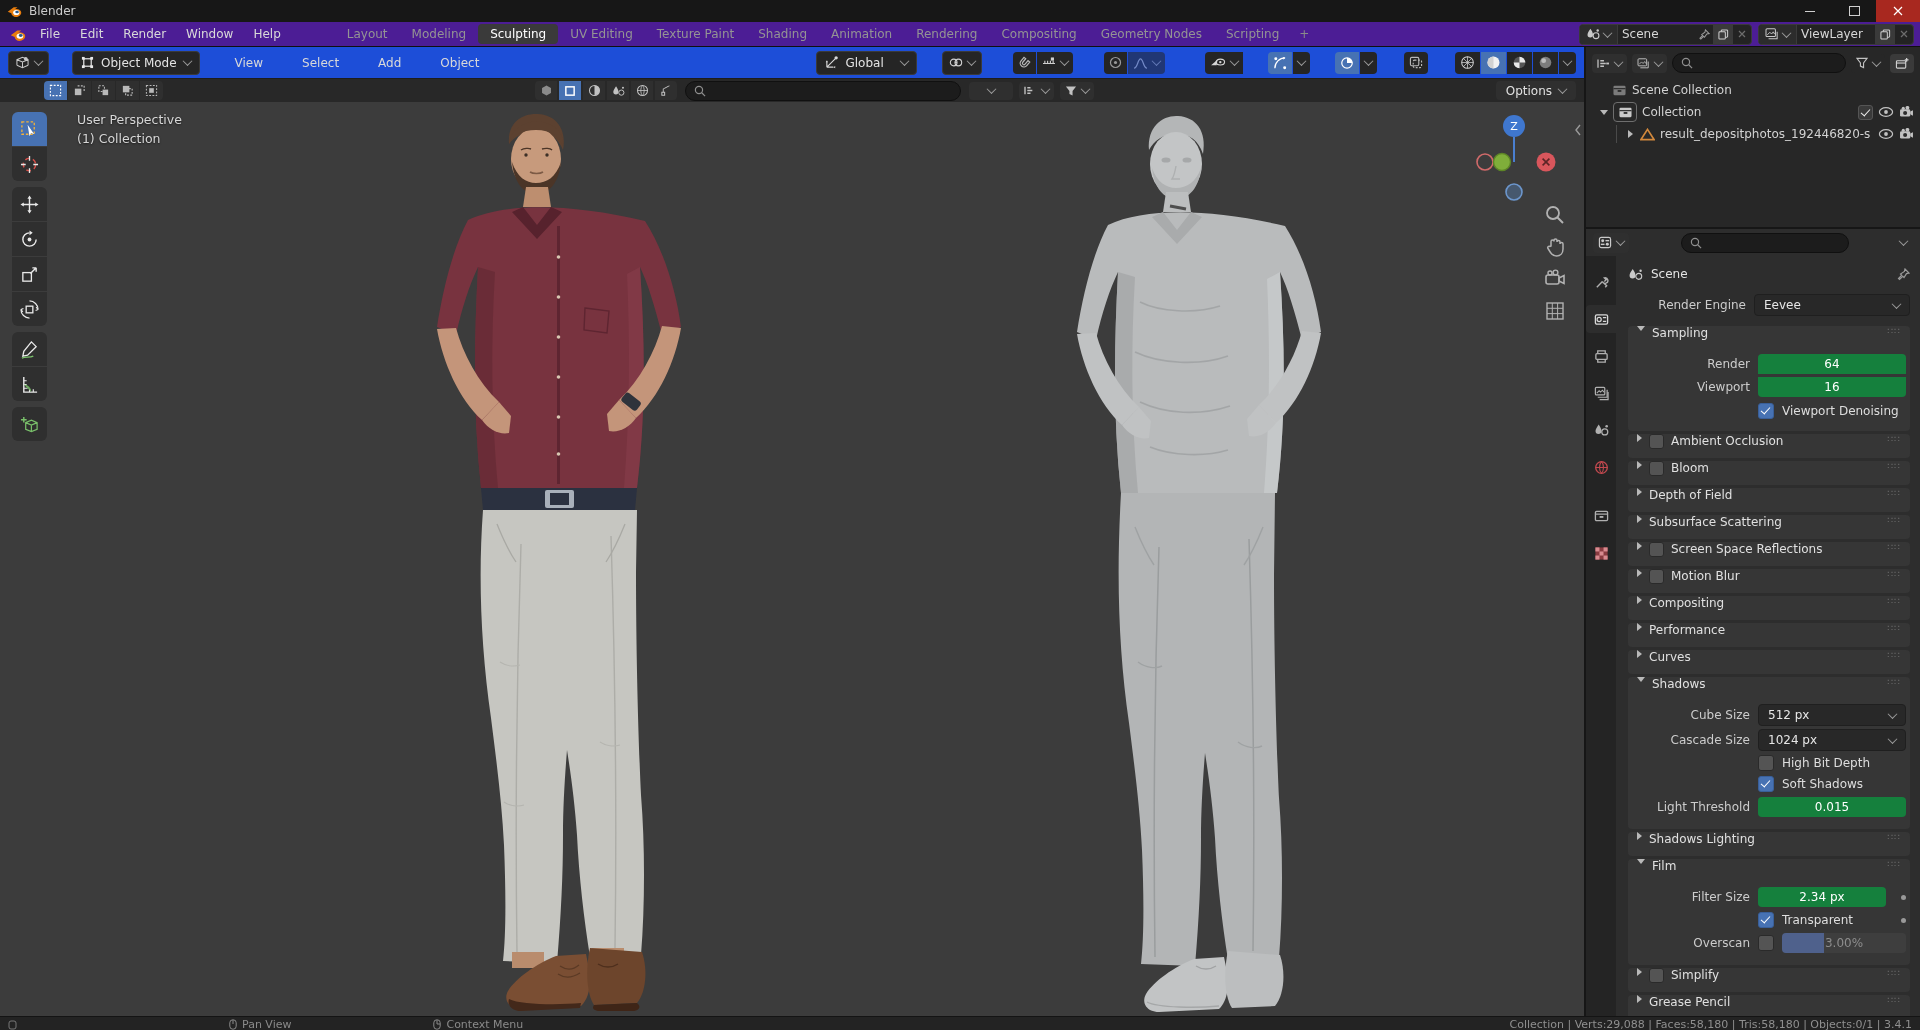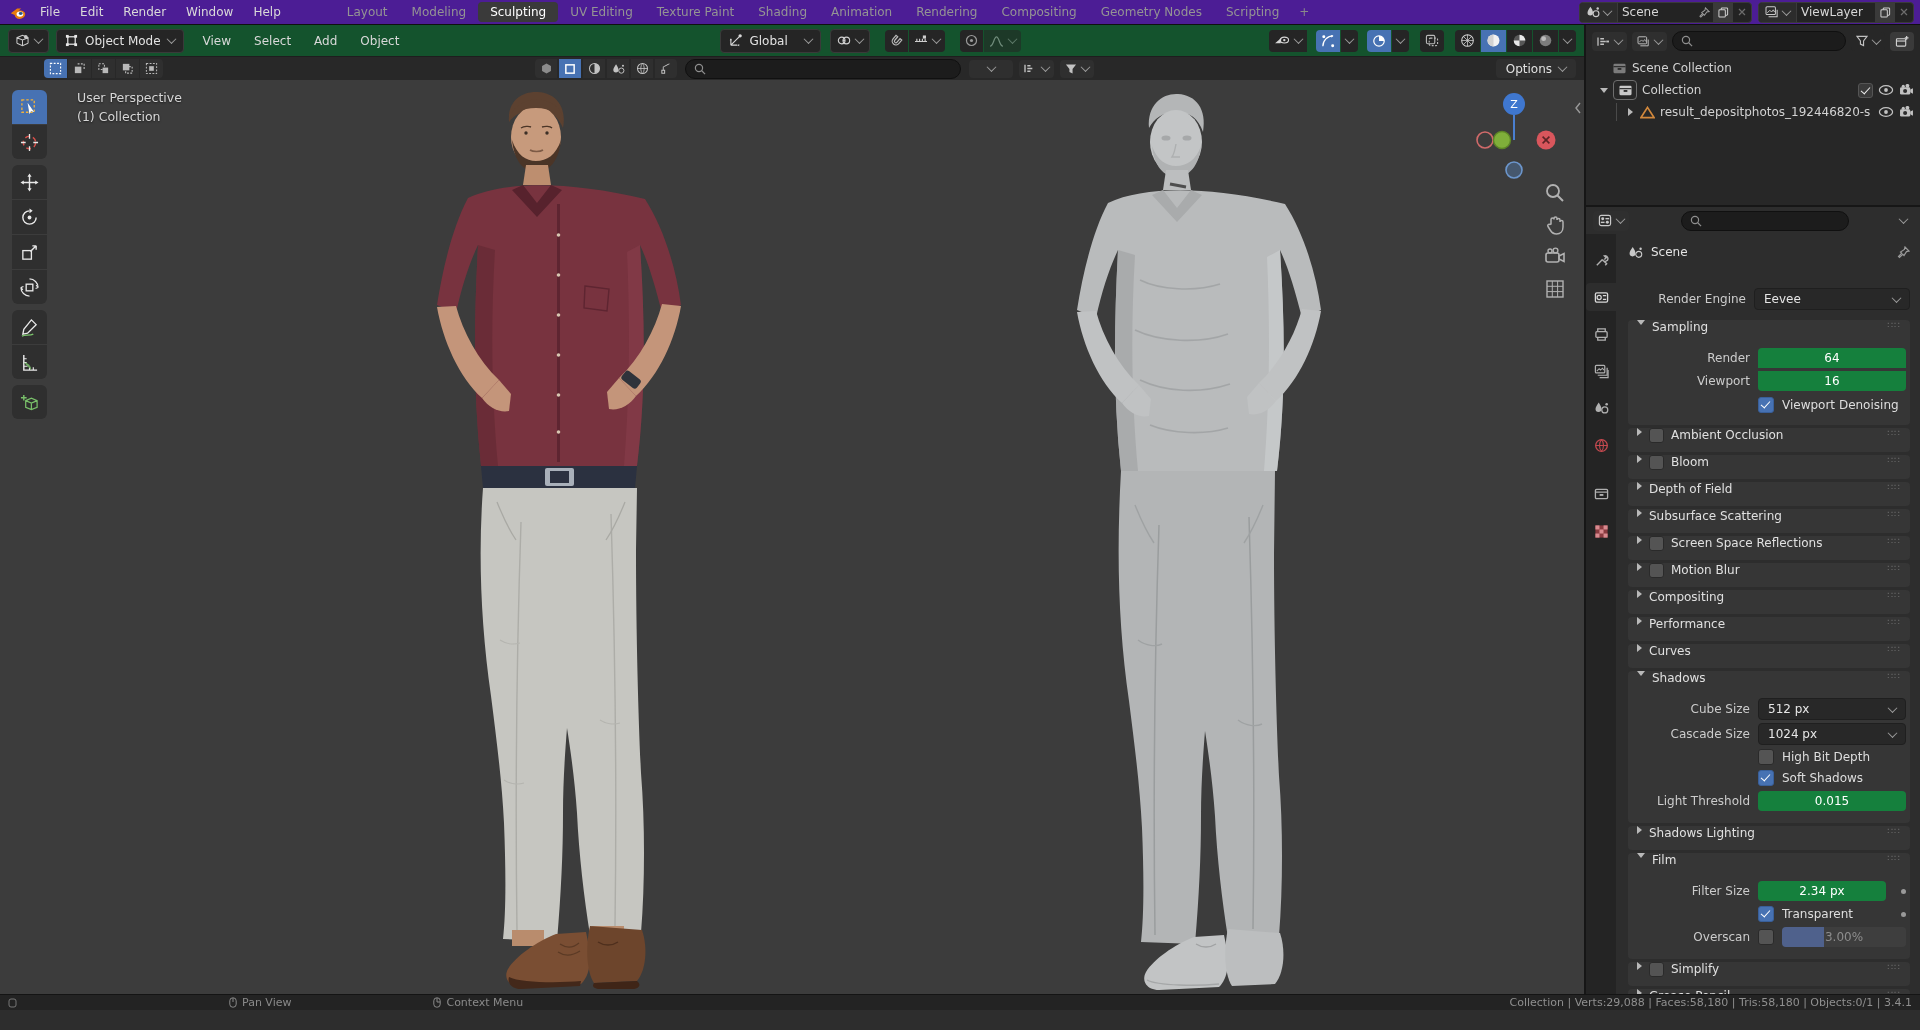--- a/index.html
+++ b/index.html
@@ -29,21 +29,21 @@
   .idsel .mini-btn{display:flex;align-items:center;justify-content:center;width:20px;height:100%;background:#3a3a3a}
   .idsel .mini-x{width:18px;display:flex;align-items:center;justify-content:center;color:#777}
   
   .chev{display:inline-block;width:6px;height:6px;border-right:1.4px solid #9a9a9a;border-bottom:1.4px solid #9a9a9a;transform:rotate(45deg) translate(-1px,-1px)}
   .disc{display:inline-block;width:0;height:0}
   .disc.closed{border-left:5px solid #b9b9b9;border-top:4px solid transparent;border-bottom:4px solid transparent}
   .disc.open{border-top:5px solid #b9b9b9;border-left:4px solid transparent;border-right:4px solid transparent}
   
   .main{display:flex;height:969px}
   .vp{flex:1;min-width:0;display:flex;flex-direction:column}
-  .vp-h1{height:31px;background:#14532d;display:flex;align-items:center;padding:0 8px;gap:3px}
+  .vp-h1{height:31px;background:#1d4ed8;display:flex;align-items:center;padding:0 8px;gap:19px}
   .vp-h2{height:23px;background:#282828;border-top:1px solid #1e1e1e;display:flex;align-items:center;padding:0 8px}
   .dd{display:flex;align-items:center;gap:7px;background:#252525;border:1px solid #3a3a3a;border-radius:4px;height:22px;padding:0 8px;color:#e3e3e3;white-space:nowrap}
   .dd.small{padding:0 6px;gap:5px}
   .hgroup{display:flex;align-items:center;gap:1px}
   .cell{display:flex;align-items:center;justify-content:center;height:22px;background:#252525;padding:0 5px}
   .cell.on{background:#4772b3}
   .cell.first{border-radius:4px 0 0 4px}.cell.last{border-radius:0 4px 4px 0}
   .cell.solo{border-radius:4px}
   
   .selmode{display:flex;gap:1px;margin-left:36px}
@@ -98,20 +98,43 @@
   
   .statusbar{height:15px;background:#232323;border-top:1px solid #141414;display:flex;align-items:center;font-size:11px;color:#8a8a8a;padding:0 8px}
   .hint{display:flex;align-items:center;gap:5px}
   .stats{margin-left:auto;color:#8f8f8f;white-space:nowrap}
 </style>
 </head>
 <body>
 
 <div class="app">
 
+  <div class="titlebar">
+    <span>
+      <svg width="15" height="12" viewBox="0 0 20 16">
+          <path d="M1 9 L9 3 L14 3 L10 6 C13 4.5 19 6 19 10 C19 13.5 15.5 16 12 16 C8.5 16 6 13.5 5.8 11 L1 9 Z" fill="#e87d0d"></path>
+          <ellipse cx="12.4" cy="10" rx="4.2" ry="3.4" fill="#fff"></ellipse>
+          <ellipse cx="13.4" cy="9.3" rx="2.4" ry="1.8" fill="#2a5a8a"></ellipse>
+        </svg>
+    </span>
+    <span class="title">Blender</span>
+    <div class="win-controls">
+      <div class="win-btn">
+          <span class="bar"></span>
+        </div>
+      <div class="win-btn">
+          <span class="box"></span>
+        </div>
+      <div class="win-btn win-close">
+        <svg width="10" height="10" viewBox="0 0 10 10">
+            <path d="M1 1 L9 9 M9 1 L1 9" stroke="#fff" stroke-width="1.2"></path>
+          </svg>
+      </div>
+    </div>
+  </div>
 
   <div class="topbar">
     <span style="display:flex;align-items:center;padding:0 4px">
       <svg width="16" height="13" viewBox="0 0 20 16">
           <path d="M1 9 L9 3 L14 3 L10 6 C13 4.5 19 6 19 10 C19 13.5 15.5 16 12 16 C8.5 16 6 13.5 5.8 11 L1 9 Z" fill="#e87d0d"></path>
           <ellipse cx="12.4" cy="10" rx="4.2" ry="3.4" fill="#fff"></ellipse>
           <ellipse cx="13.4" cy="9.3" rx="2.4" ry="1.8" fill="#2a5a8a"></ellipse>
         </svg>
     </span>
     <span class="menu-item">File</span>
@@ -826,21 +849,21 @@
                   <circle cx="13.5" cy="3" r="1.3" fill="#c9c9c9"></circle>
                 </svg>
               <span style="color:#e4e4e4">Scene</span>
               <span style="margin-left:auto">
                 <svg width="13" height="13" viewBox="0 0 13 13">
                     <path d="M8 1 L12 5 L9.5 5.6 L7 9.5 L5.8 8.3 L2.5 11.5 L1.5 10.5 L4.7 7.2 L3.5 6 L7.4 3.5 Z" fill="none" stroke="#9a9a9a" stroke-width="1.2"></path>
                   </svg>
               </span>
             </div>
 
-            <div class="prow" style="margin:24px 0 10px 0">
+            <div class="prow" style="margin:8px 0 10px 0">
               <span class="plabel">Render Engine</span>
               <div class="pfield">
                 <div class="ddfield">
                   <span class="lbl">Eevee</span>
                     <span class="chev"></span>
                 </div>
               </div>
             </div>
 
             <div class="panel">

